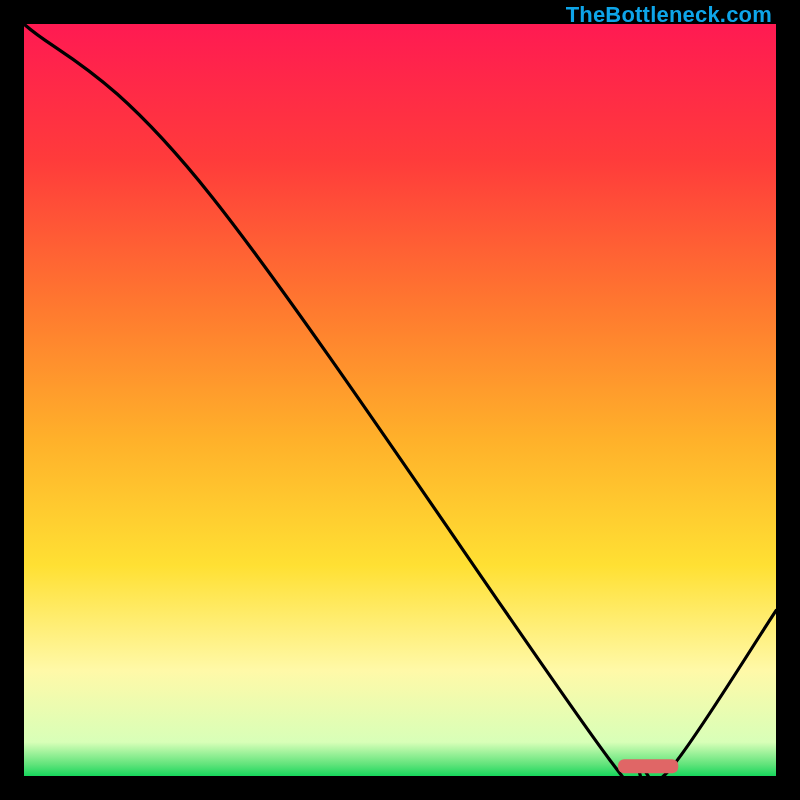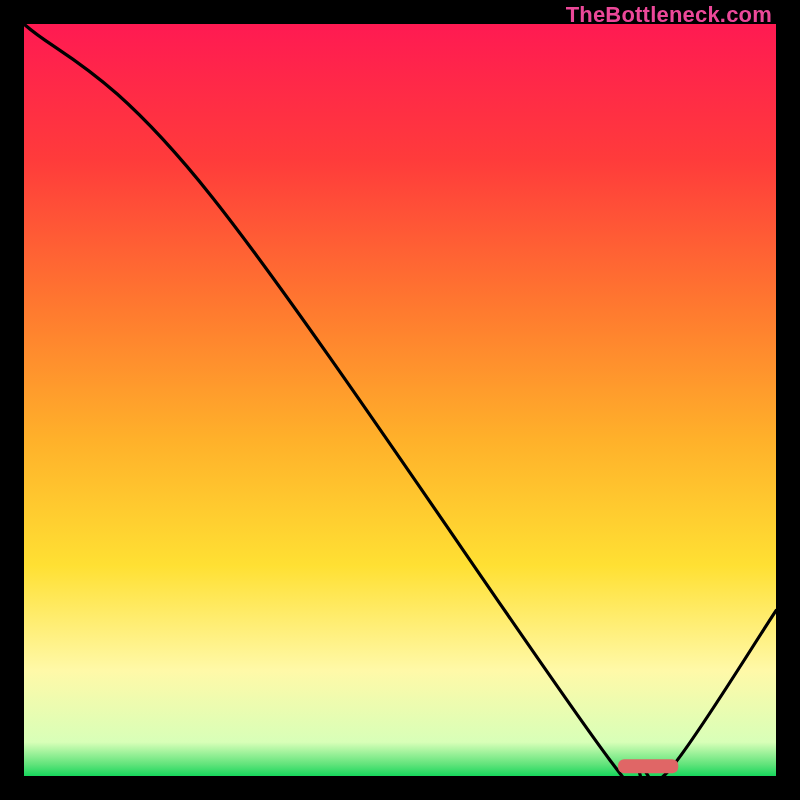--- a/index.html
+++ b/index.html
@@ -23,21 +23,21 @@
     position: absolute;
     left: 0;
     top: 0;
     width: 752px;
     height: 752px;
   }
   .watermark {
     position: absolute;
     top: 2px;
     right: 28px;
-    color: #ec4899;
+    color: #0ea5e9;
     font-size: 22px;
     font-weight: 600;
     letter-spacing: 0.2px;
   }
   svg {
     display: block;
   }
 </style>
 </head>
 <body>

